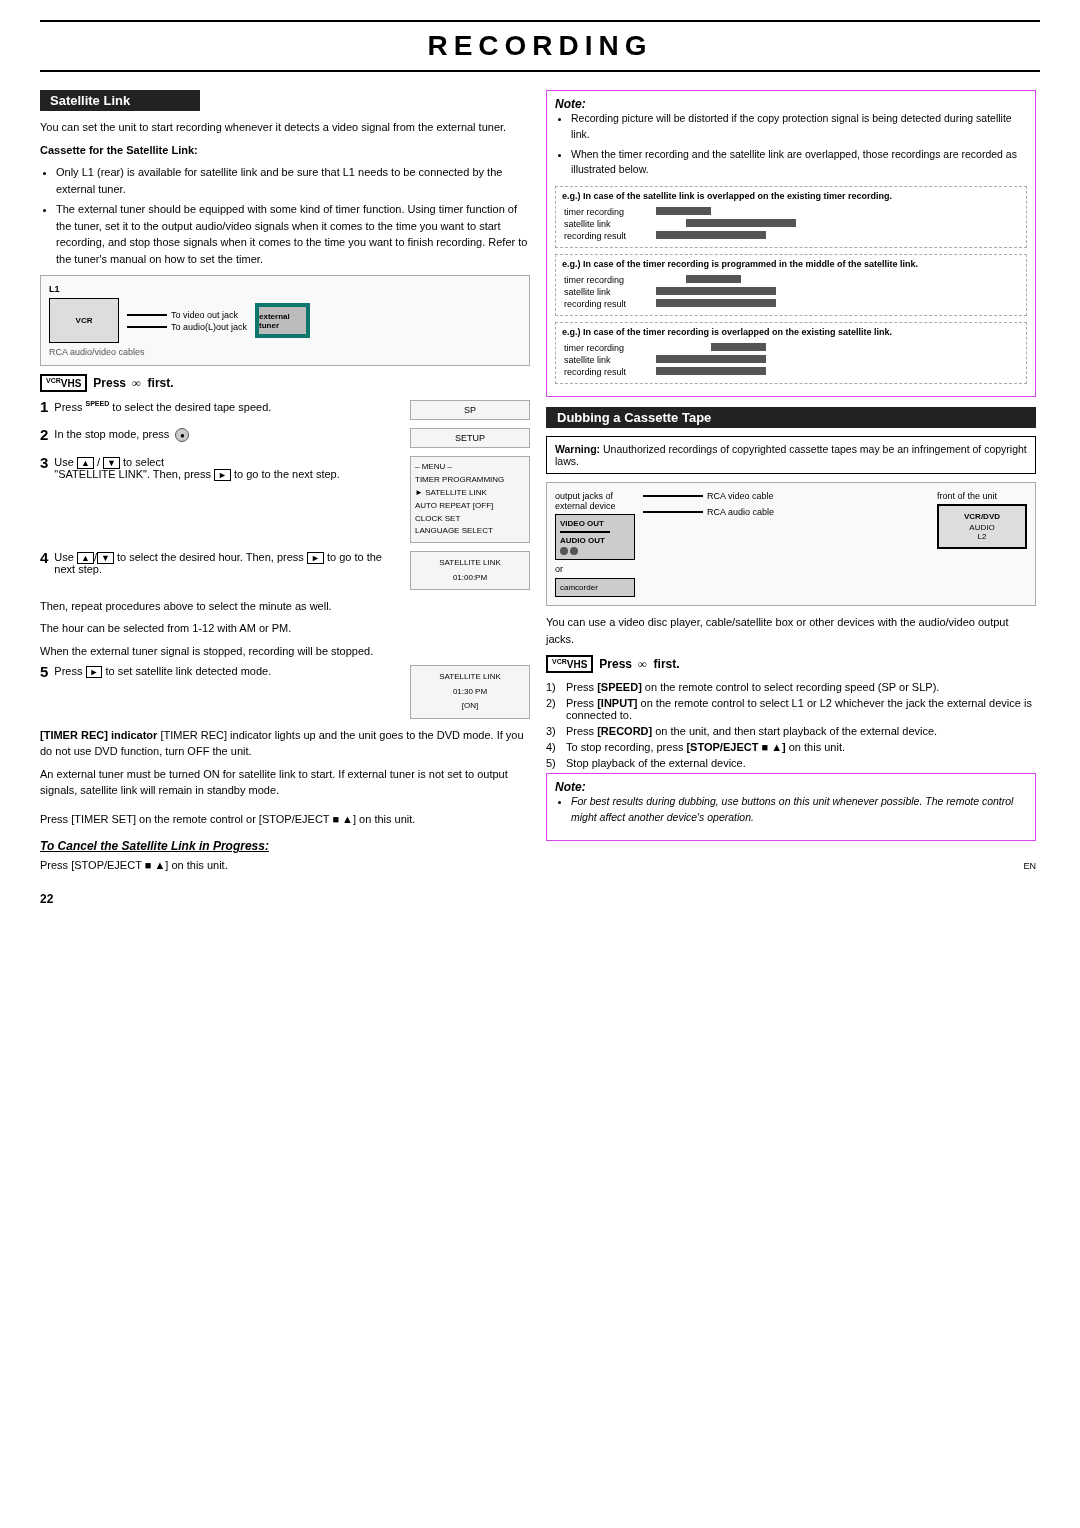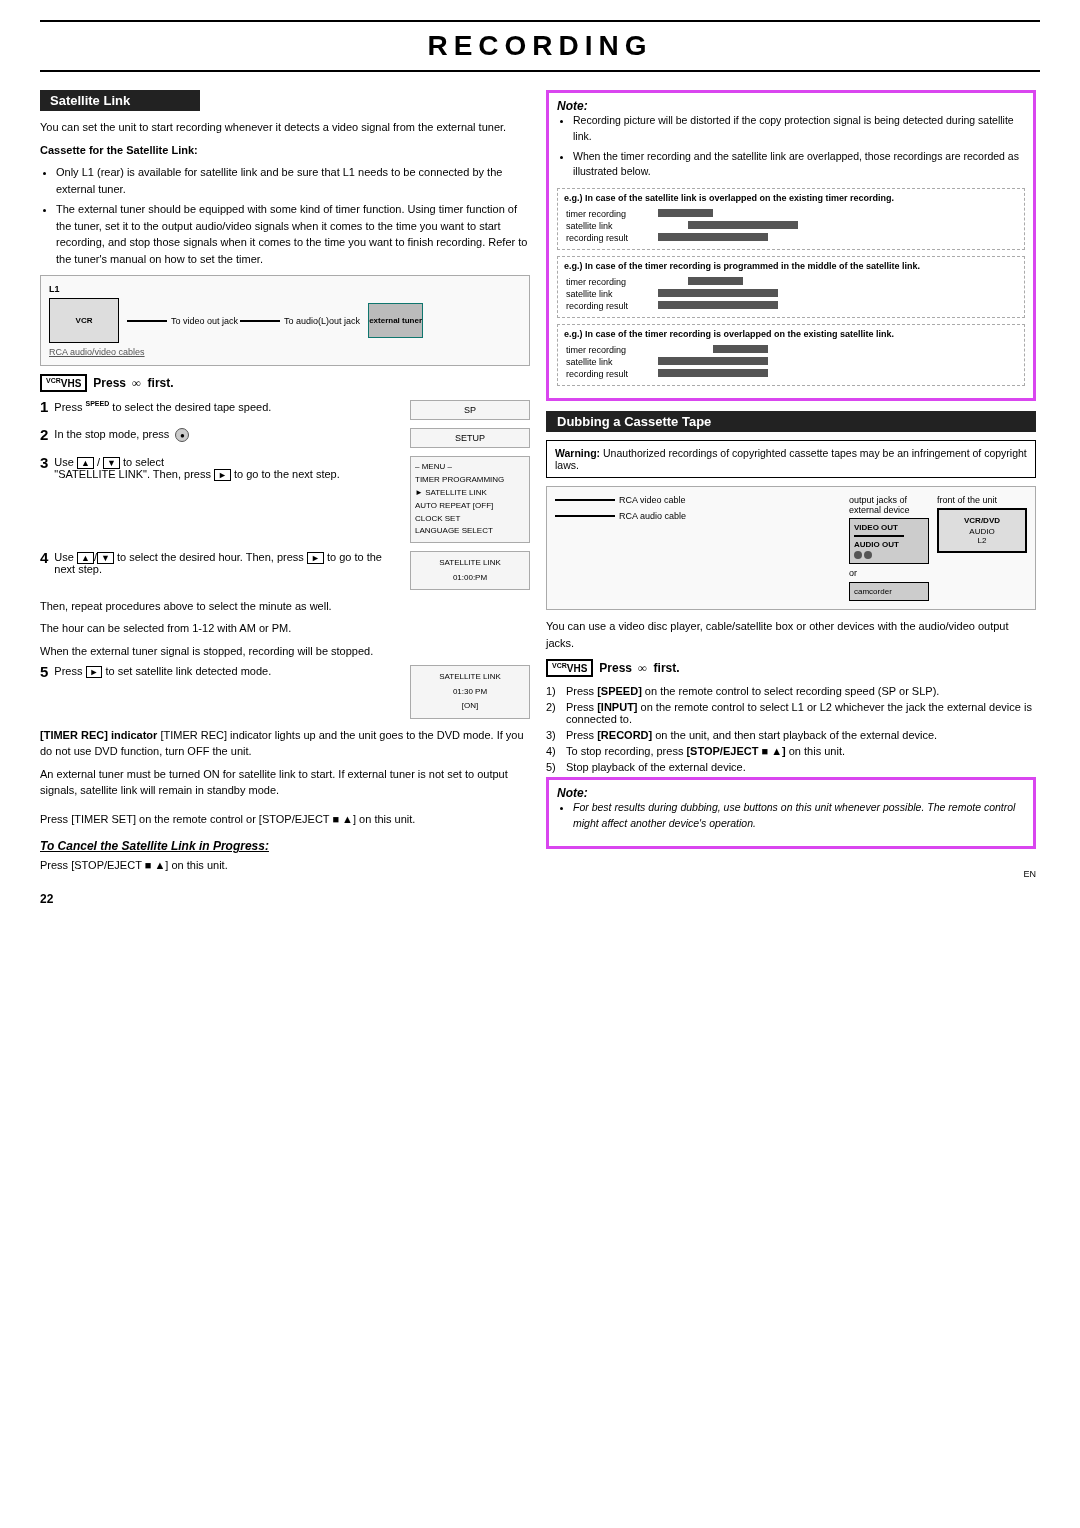--- a/index.html
+++ b/index.html
@@ -47,21 +47,21 @@
     .section-header-wide {
       display: block;
       width: 100%;
       padding-left: 11px;
     }
     p { margin-bottom: 6px; line-height: 1.5; }
     ul { margin-left: 16px; margin-bottom: 8px; }
     ul li { margin-bottom: 4px; line-height: 1.5; }
     b, strong { font-weight: bold; }
     .note-box {
-      border: 3px solid #d946ef;
+      border: 1px solid #d946ef;
       padding: 6px 8px;
       margin-bottom: 10px;
       font-size: 10.5px;
     }
     .note-label {
       font-weight: bold;
       font-style: italic;
       font-size: 12px;
     }
     .diagram-box {
@@ -164,35 +164,35 @@
         <li>The external tuner should be equipped with some kind of timer function. Using timer function of the tuner, set it to the output audio/video signals when it comes to the time you want to start recording, and stop those signals when it comes to the time you want to finish recording. Refer to the tuner's manual on how to set the timer.</li>
       </ul>
 
       
       <div class="diagram-box">
         <div style="font-size:9px; font-weight:bold; margin-bottom:4px;">
           <span>L1</span>
         </div>
         <div style="display:flex; align-items:center; gap:8px; font-size:9px;">
           <div style="border:1px solid #000; width:70px; height:45px; background:#ddd; display:flex; align-items:center; justify-content:center; font-size:8px; font-weight:bold;">VCR</div>
-          <div style="display:flex; flex-direction:row; gap:2px;">
+          <div style="display:flex; flex-direction:column; gap:2px;">
             <div style="display:flex; align-items:center; gap:4px;">
               <div style="width:40px; height:2px; background:#000;"></div>
               <span>To video out jack</span>
             </div>
             <div style="display:flex; align-items:center; gap:4px;">
               <div style="width:40px; height:2px; background:#000;"></div>
               <span>To audio(L)out jack</span>
             </div>
           </div>
-          <div style="border:1px solid #0f766e; width:55px; height:35px; background:#bbb; display:flex; align-items:center; justify-content:center; font-size:8px; font-weight:bold;">
+          <div style="border:4px solid #0f766e; width:55px; height:35px; background:#bbb; display:flex; align-items:center; justify-content:center; font-size:8px; font-weight:bold;">
             <span>external tuner</span>
           </div>
         </div>
-        <div style="font-size:9px; color:#555; margin-top:4px;text-decoration:underline;">
+        <div style="font-size:9px; color:#555; margin-top:4px;">
           <span>RCA audio/video cables</span>
         </div>
       </div>
 
       
       <div class="vhs-press">
         <span class="vhs-logo">
           <sup>VCR</sup>VHS
         </span>
         <span>Press</span>
@@ -376,44 +376,44 @@
 
     <div>
       <div class="section-header section-header-wide">Dubbing a Cassette Tape</div>
 
       <div class="warning-box">
         <strong>Warning:</strong>
         <span>Unauthorized recordings of copyrighted cassette tapes may be an infringement of copyright laws.</span>
       </div>
 
       <div class="diagram-box" style="display:flex; gap:8px; align-items:flex-start;">
-        <div style="font-size:9px; flex:1;">
-          <div style="display:flex; align-items:center; gap:4px; margin-bottom:6px;">
-            <div style="width:60px; height:2px; background:#000;"></div>
-            <span>RCA video cable</span>
-          </div>
-          <div style="display:flex; align-items:center; gap:4px;">
-            <div style="width:60px; height:2px; background:#000;"></div>
-            <span>RCA audio cable</span>
-          </div>
-        </div>
         <div style="font-size:9px;">
           <div style="margin-bottom:3px;">output jacks of<br>external device</div>
           <div style="border:1px solid #000; padding:4px; width:80px; background:#ccc;">
             <div style="font-size:8px; font-weight:bold;">VIDEO OUT</div>
             <div style="width:50px; height:2px; background:#000; margin:3px 0;"></div>
             <div style="font-size:8px; font-weight:bold;">AUDIO OUT</div>
             <div style="display:flex; gap:2px; margin-top:2px;">
               <div style="width:8px; height:8px; border-radius:50%; background:#555;"></div>
               <div style="width:8px; height:8px; border-radius:50%; background:#555;"></div>
             </div>
           </div>
           <div style="margin-top:4px; font-size:9px;">or</div>
           <div style="border:1px solid #000; padding:4px; width:80px; background:#ccc; margin-top:4px;">
             <div style="font-size:8px;">camcorder</div>
+          </div>
+        </div>
+        <div style="font-size:9px; flex:1;">
+          <div style="display:flex; align-items:center; gap:4px; margin-bottom:6px;">
+            <div style="width:60px; height:2px; background:#000;"></div>
+            <span>RCA video cable</span>
+          </div>
+          <div style="display:flex; align-items:center; gap:4px;">
+            <div style="width:60px; height:2px; background:#000;"></div>
+            <span>RCA audio cable</span>
           </div>
         </div>
         <div style="font-size:9px;">
           <div style="margin-bottom:3px;">front of the unit</div>
           <div style="border:2px solid #000; padding:6px; width:90px; background:#ddd; text-align:center;">
             <div style="font-size:8px; font-weight:bold;">VCR/DVD</div>
             <div style="font-size:8px; margin-top:2px;">AUDIO</div>
             <div style="font-size:8px;">L2</div>
           </div>
         </div>

